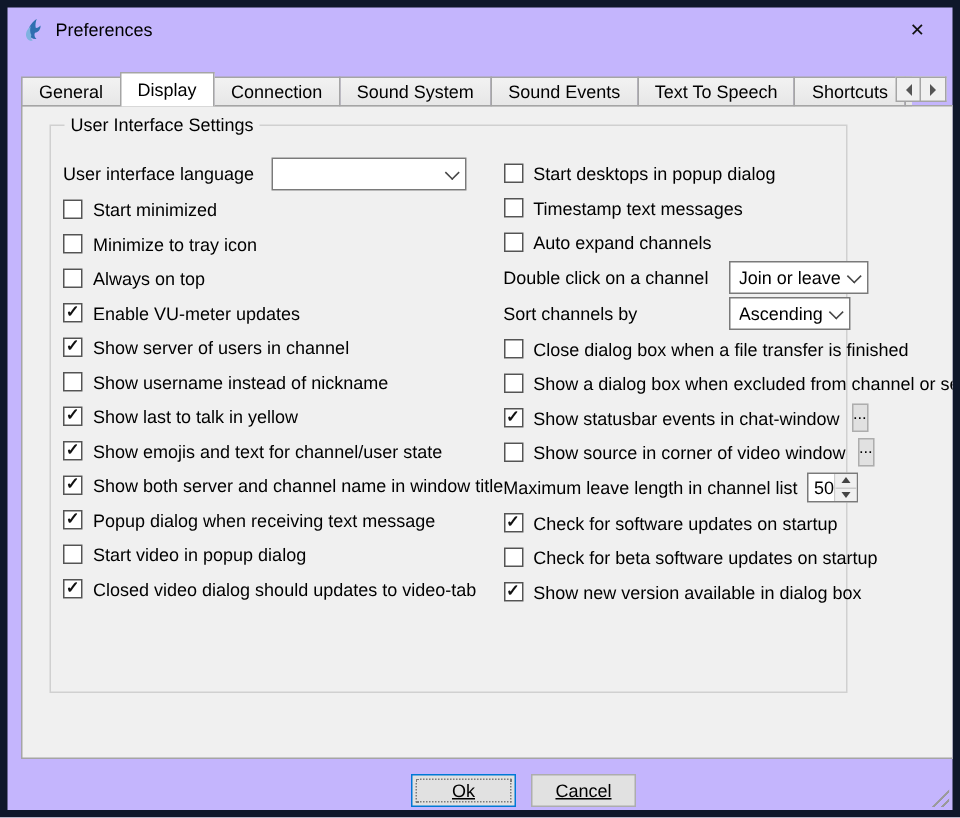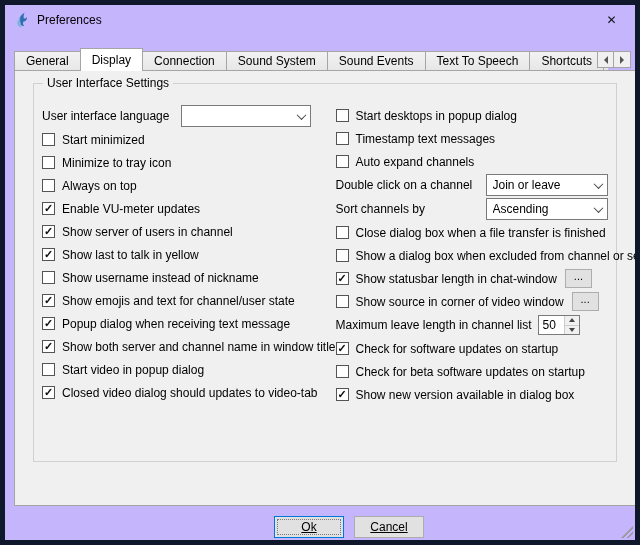--- a/index.html
+++ b/index.html
@@ -25,21 +25,21 @@
   .tabscroll { position: absolute; top: 46px; right: 4px; height: 17px; display: flex; z-index: 5; }
   .tsb { width: 17px; height: 17px; background: #f0f0f0; border: 1px solid #a5a5a5;
     display: flex; align-items: center; justify-content: center; }
   .tsb + .tsb { border-left: none; }
   .arr-l::after { content:""; border-top:4px solid transparent; border-bottom:4px solid transparent; border-right:4px solid #555; }
   .arr-r::after { content:""; border-top:4px solid transparent; border-bottom:4px solid transparent; border-left:4px solid #555; }
   
   .pane { position: absolute; left: 9px; top: 65px; width: 622px; height: 436px;
     background: #f0f0f0; border: 1px solid #a5a5a5; z-index: 1; }
   
-  .group { position: absolute; left: 18px; top: 12px; width: 584px; height: 379px;
+  .group { position: absolute; left: 18px; top: 12px; width: 532px; height: 379px;
     border: 1px solid #d0d0d0; }
   .gtitle { position: absolute; top: -8px; left: 9px; background: #f0f0f0; padding: 0 4px; }
   .cols { display: flex; padding: 20px 8px 0 8px; }
   .colL { flex: 0 0 268px; }
   .colR { flex: 1; min-width: 0; }
   .row { height: 23px; display: flex; align-items: center; white-space: nowrap; }
   .rowc { height: 24px; }
   .flbl { flex: 0 0 139px; }
   .flbl2 { flex: 0 0 150px; }
   
@@ -147,38 +147,38 @@
           </div>
           <div class="row">
             <span class="cb on"></span>
             <span>Enable VU-meter updates</span>
           </div>
           <div class="row">
             <span class="cb on"></span>
             <span>Show server of users in channel</span>
           </div>
           <div class="row">
+            <span class="cb"></span>
+            <span>Show username instead of nickname</span>
+          </div>
+          <div class="row">
             <span class="cb on"></span>
             <span>Show last to talk in yellow</span>
           </div>
           <div class="row">
-            <span class="cb"></span>
-            <span>Show username instead of nickname</span>
-          </div>
-          <div class="row">
             <span class="cb on"></span>
             <span>Show emojis and text for channel/user state</span>
           </div>
           <div class="row">
             <span class="cb on"></span>
+            <span>Show both server and channel name in window title</span>
+          </div>
+          <div class="row">
+            <span class="cb on"></span>
             <span>Popup dialog when receiving text message</span>
-          </div>
-          <div class="row">
-            <span class="cb on"></span>
-            <span>Show both server and channel name in window title</span>
           </div>
           <div class="row">
             <span class="cb"></span>
             <span>Start video in popup dialog</span>
           </div>
           <div class="row">
             <span class="cb on"></span>
             <span>Closed video dialog should updates to video-tab</span>
           </div>
         </div>
@@ -216,21 +216,21 @@
             <span class="cb"></span>
             <span>Close dialog box when a file transfer is finished</span>
           </div>
           <div class="row">
             <span class="cb"></span>
             <span>Show a dialog box when excluded from channel or server</span>
           </div>
 
           <div class="row">
             <span class="cb on"></span>
-            <span>Show statusbar length in chat-window</span>
+            <span>Show statusbar events in chat-window</span>
             <div class="btn3">...</div>
           </div>
           <div class="row">
             <span class="cb"></span>
             <span>Show source in corner of video window</span>
             <div class="btn3">...</div>
           </div>
 
           <div class="row rowc">
             <span>Maximum leave length in channel list</span>

